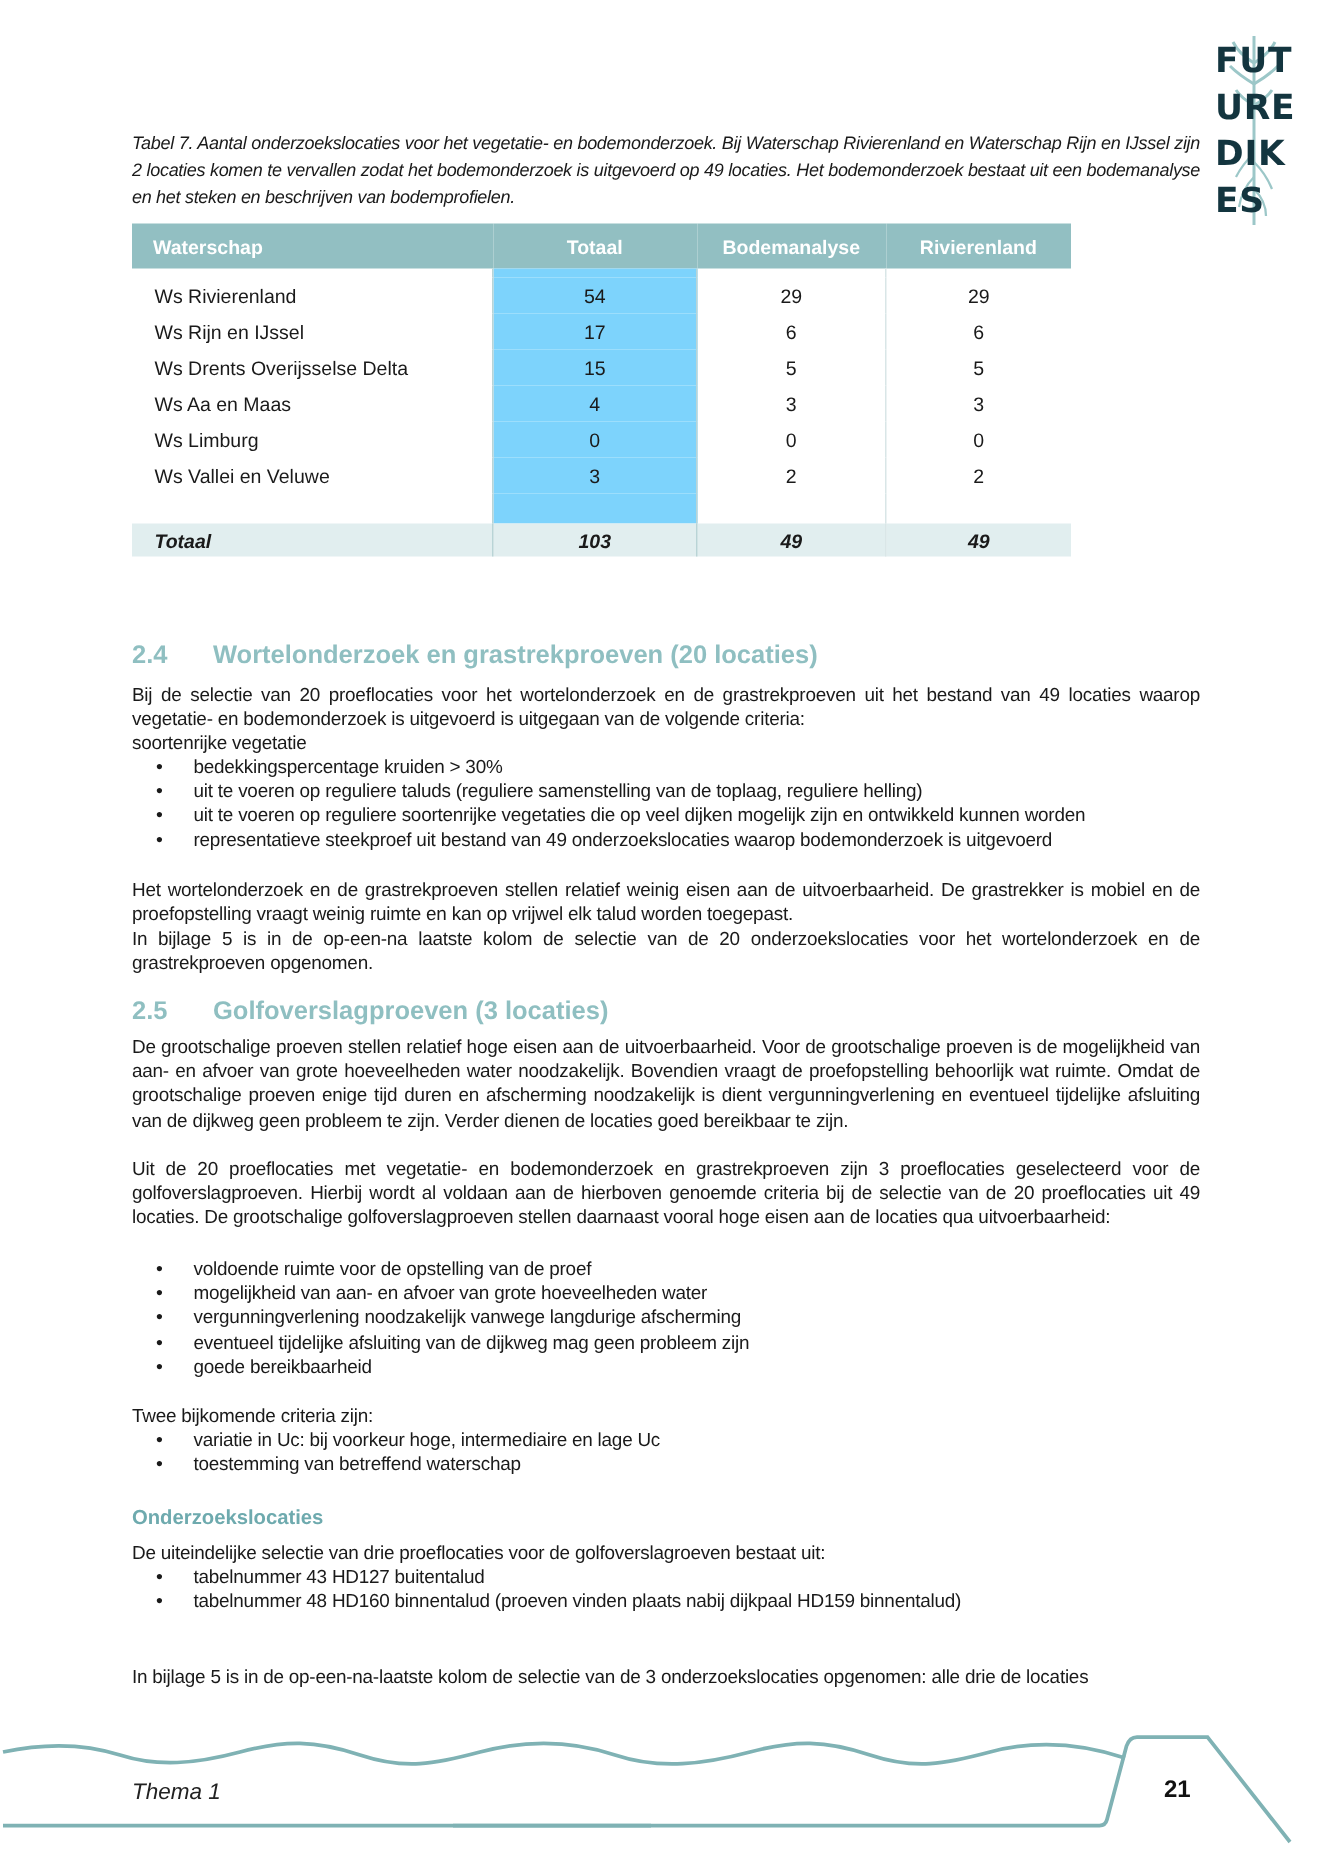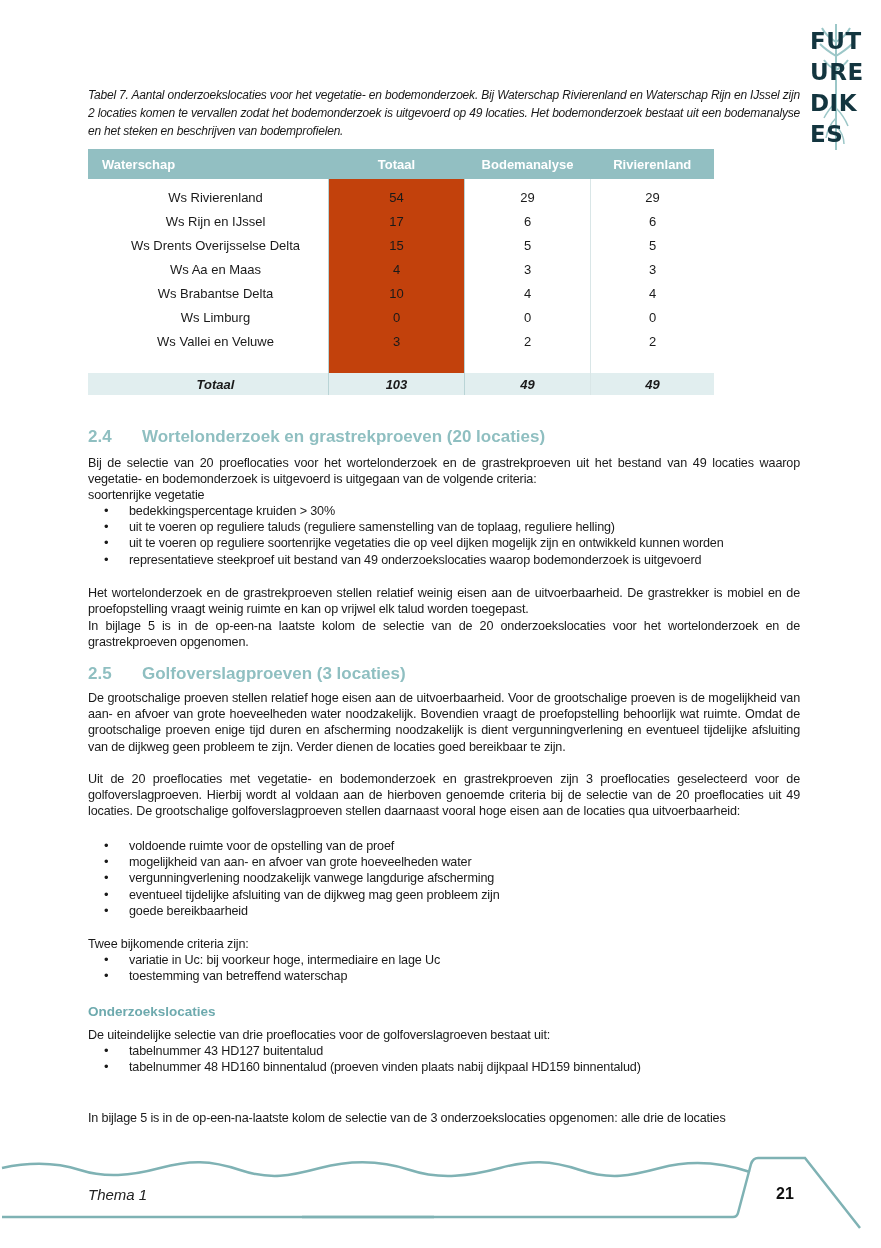--- a/index.html
+++ b/index.html
@@ -12,22 +12,22 @@
 
   .caption { position: absolute; left: 88px; top: 86px; width: 712px; font-size: 12px; line-height: 18px;
              font-style: italic; text-align: justify; letter-spacing: -0.2px; }
 
   table.data { position: absolute; left: 88px; top: 149px; width: 626px; border-collapse: collapse;
                font-size: 13px; }
   table.data th { background: #92bfc2; color: #ffffff; font-weight: bold; height: 30px; padding: 0;
                   text-align: center; font-size: 13px; }
   table.data th.first { text-align: left; padding-left: 14px; }
   table.data td { height: 24px; padding: 0; text-align: center; }
-  table.data td.name { text-align: center; padding-left: 15px; width: 225px; }
-  table.data td.col-totaal { background: #c2410c; width: 135px; border-left: 1px solid #b9d4d6; border-right: 1px solid #b9d4d6; }
+  table.data td.name { text-align: left; padding-left: 15px; width: 225px; }
+  table.data td.col-totaal { background: #7dd3fc; width: 135px; border-left: 1px solid #b9d4d6; border-right: 1px solid #b9d4d6; }
   table.data td.col-bodem { width: 125px; border-right: 1px solid #d9e6e7; }
   table.data tr.spacer td { height: 20px; }
   table.data tr.total td { background: #e1eeef; font-style: italic; font-weight: bold; height: 22px; }
   table.data tr.total td.name { font-weight: bold; }
 
   .h2 { position: absolute; left: 88px; font-size: 17px; font-weight: bold; color: #8fbfc1; }
   .h2 .num { display: inline-block; width: 54px; }
   .h3 { position: absolute; left: 88px; font-size: 13.5px; font-weight: bold; color: #6eaaae; }
 
   .para { position: absolute; left: 88px; width: 712px; font-size: 12.6px; line-height: 16.2px;
@@ -94,26 +94,20 @@
       <td class="col-bodem">5</td>
       <td>5</td>
     </tr>
     <tr>
       <td class="name">Ws Aa en Maas</td>
       <td class="col-totaal">4</td>
       <td class="col-bodem">3</td>
       <td>3</td>
     </tr>
     <tr>
-      <td class="name">Ws Brabantse Delta</td>
-      <td class="col-totaal">10</td>
-      <td class="col-bodem">4</td>
-      <td>4</td>
-    </tr>
-    <tr>
       <td class="name">Ws Limburg</td>
       <td class="col-totaal">0</td>
       <td class="col-bodem">0</td>
       <td>0</td>
     </tr>
     <tr>
       <td class="name">Ws Vallei en Veluwe</td>
       <td class="col-totaal">3</td>
       <td class="col-bodem">2</td>
       <td>2</td>

